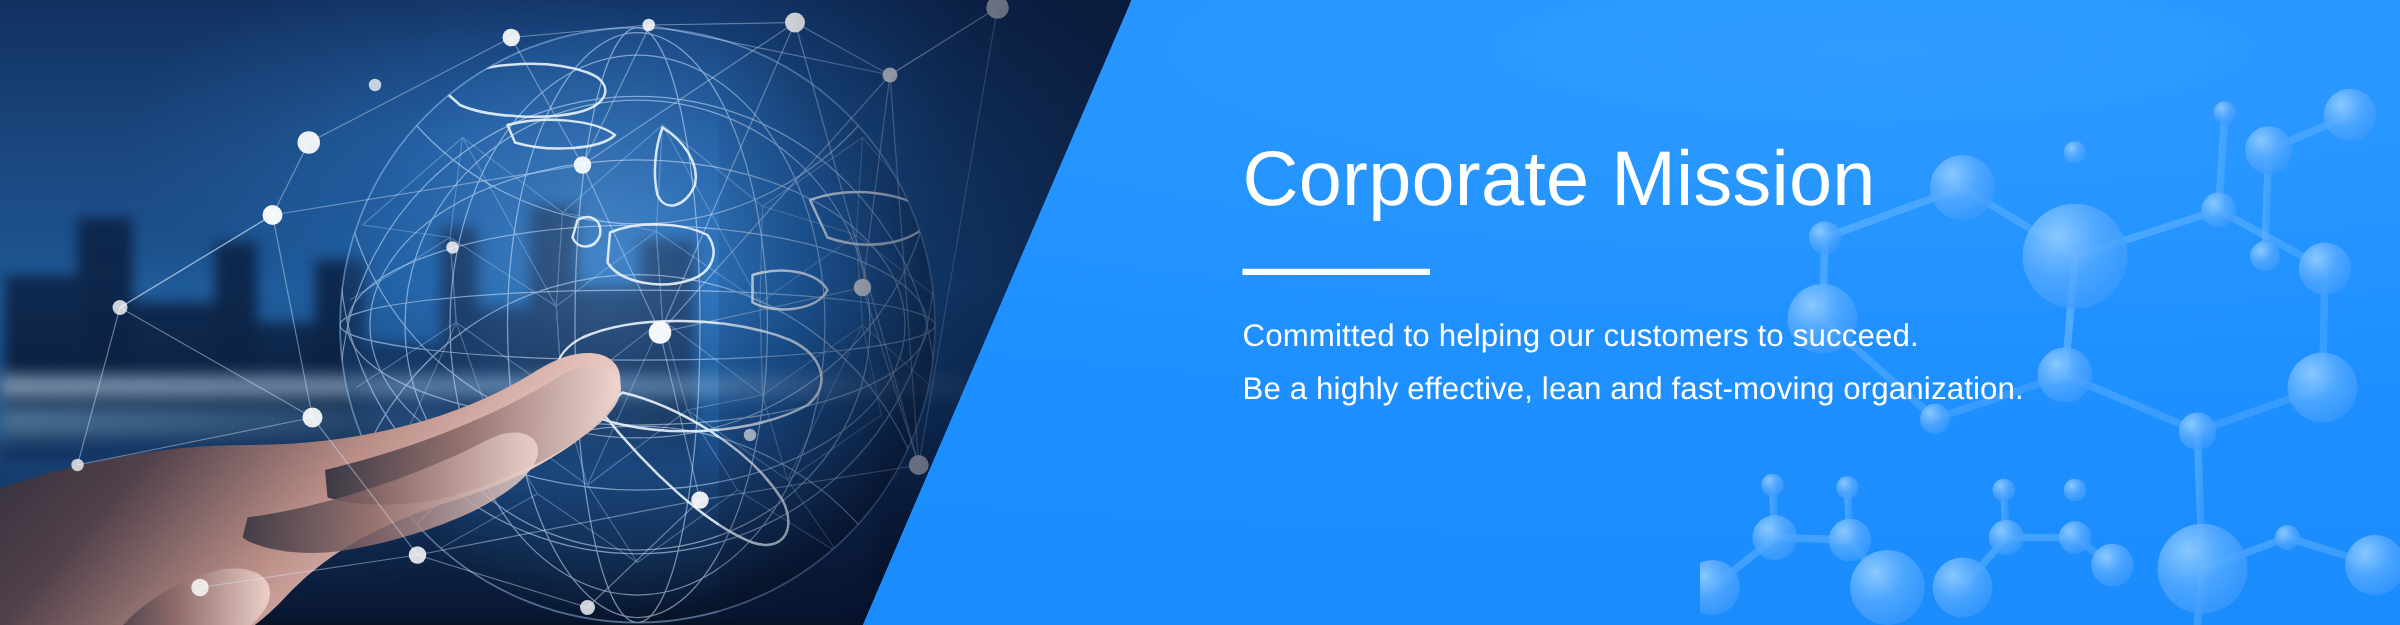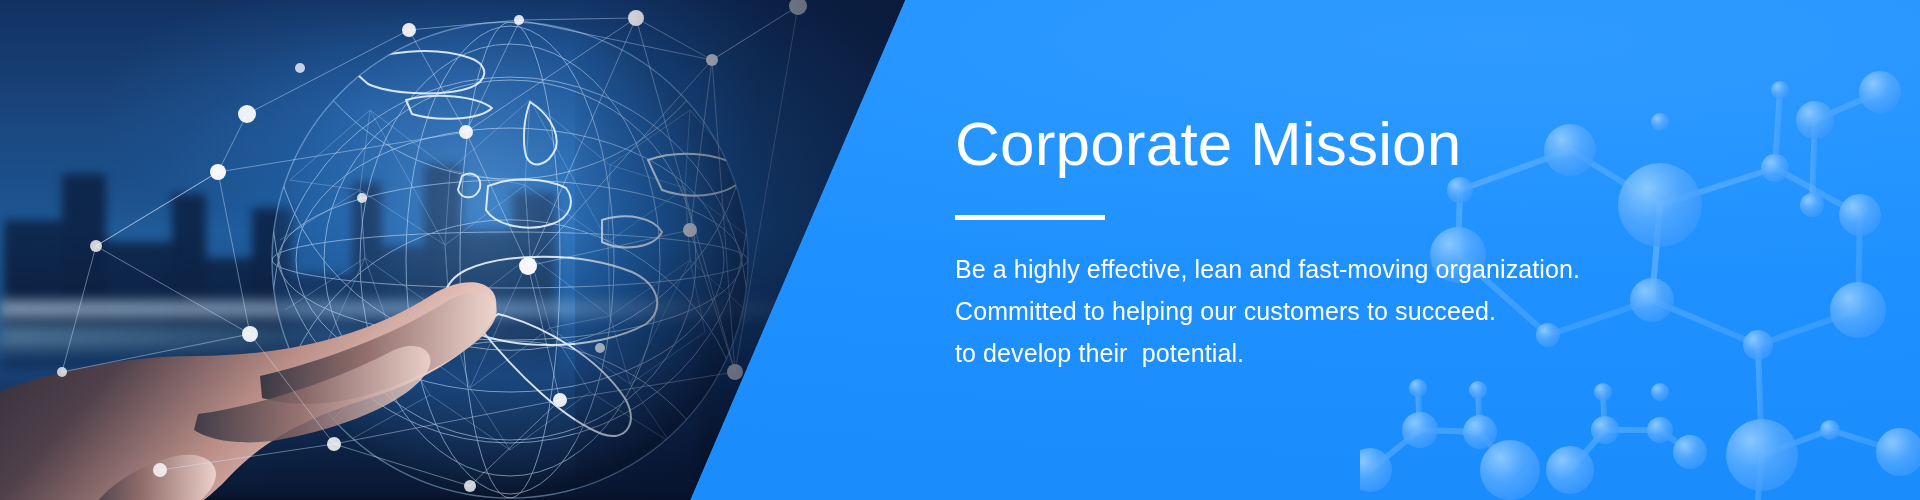--- a/index.html
+++ b/index.html
@@ -93,21 +93,21 @@
   
   .edge-dark{
     position:absolute; top:0; right:0; width:330px; height:500px;
     background:linear-gradient(100deg, rgba(5,14,36,0) 0%, rgba(6,16,42,.55) 48%, rgba(8,20,48,.88) 100%);
     pointer-events:none;
   }
 
   
   .content{
     position:absolute;
-    left:955px;
+    left:994px;
     top:112px;
     width:880px;
   }
   .title{
     color:#ffffff;
     font-size:62px;
     line-height:1.02;
     font-weight:400;
     letter-spacing:.2px;
     white-space:nowrap;
@@ -386,19 +386,18 @@
 
     <div class="edge-dark"></div>
   </div>
 
   <div class="content">
     <h1 class="title">Corporate Mission</h1>
 
     <div class="divider"></div>
 
     <div class="body-lines">
+      <p>Committed to helping our customers to succeed.</p>
       <p>Be a highly effective, lean and fast-moving organization.</p>
-      <p>Committed to helping our customers to succeed.</p>
-      <p>to develop their  potential.</p>
     </div>
   </div>
 
 </div>
 
 </body></html>

